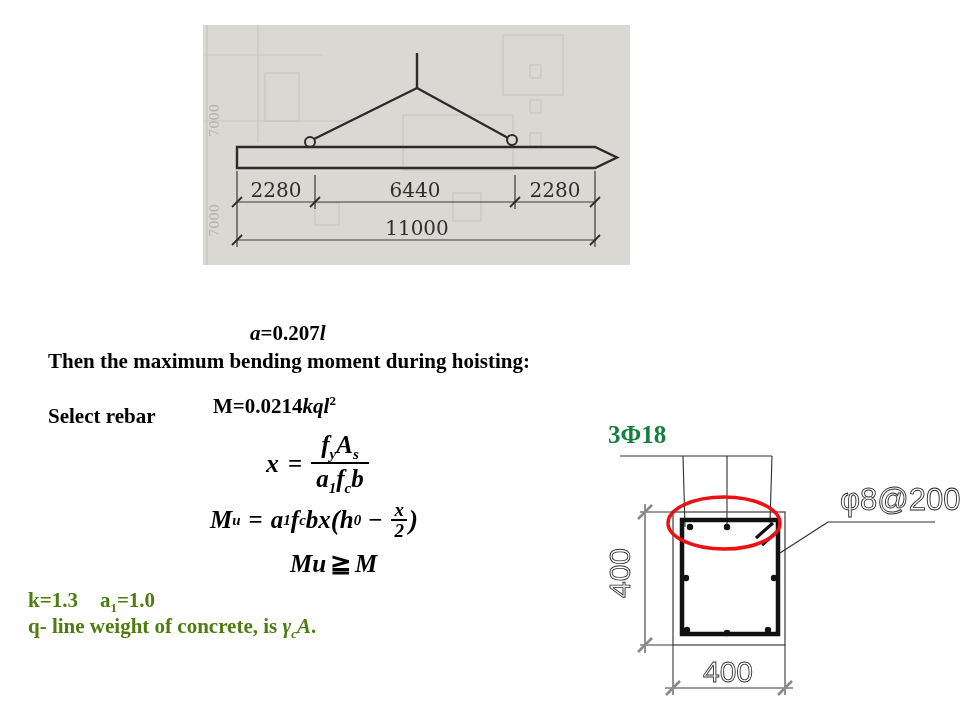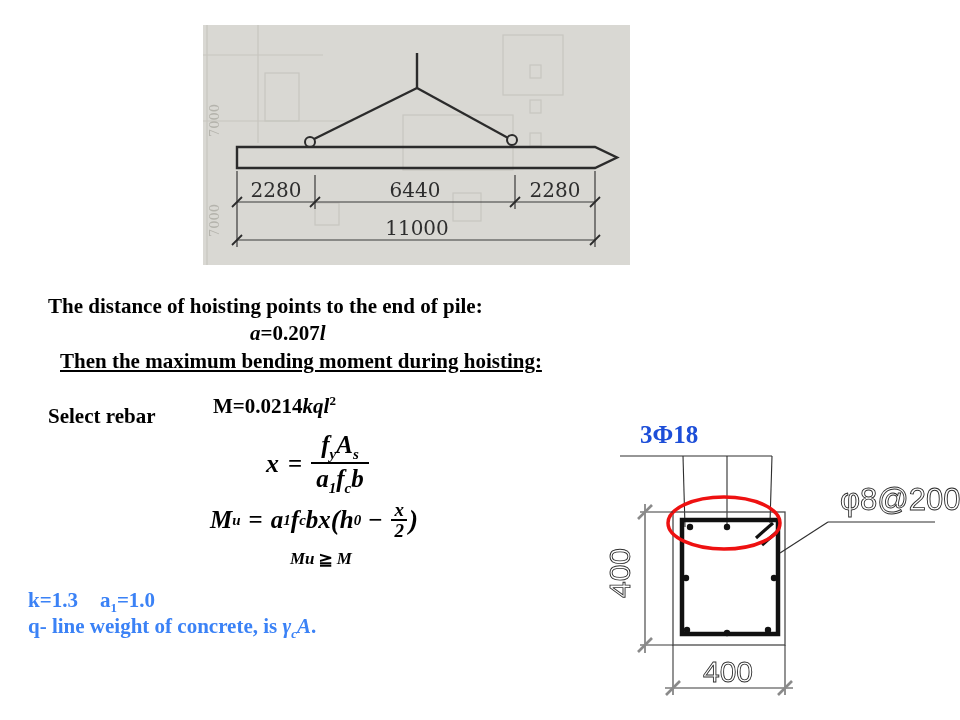--- a/index.html
+++ b/index.html
@@ -17,22 +17,22 @@
     font-family:"Liberation Serif", serif;font-weight:bold;font-style:italic;
     color:#000;white-space:nowrap;}
   .f-main{font-size:25px;}
   .frac{display:inline-flex;flex-direction:column;align-items:center;line-height:1.08;}
   .frac .num{padding:0 5px;}
   .frac .den{border-top:2.5px solid #000;padding:1px 5px;}
   .smallfrac{display:inline-flex;flex-direction:column;align-items:center;
     line-height:1.0;font-size:19px;margin:0 2px;}
   .smallfrac .den{border-top:2px solid #000;padding:0 3px;}
   .fsub{font-size:15px;vertical-align:-6px;}
-  .redlabel{color:#1d4ed8;font-weight:bold;font-size:25px;white-space:nowrap;margin-left:32px;}
-  .noteline{font-weight:bold;font-size:21px;color:#3b82f6;white-space:nowrap;}
+  .redlabel{color:#15803d;font-weight:bold;font-size:25px;white-space:nowrap;}
+  .noteline{font-weight:bold;font-size:21px;color:#4d7c0f;white-space:nowrap;}
   .gap{display:inline-block;width:22px;}
   svg text.scan-dim{font-family:"DejaVu Serif", serif;font-size:20px;fill:#2e2e2e;}
   svg text.cad{font-family:"Liberation Sans", sans-serif;fill:none;
     stroke:#2e2e2e;stroke-width:0.9px;}
   svg text.faint{font-family:"DejaVu Serif", serif;font-size:13px;fill:#b4b3ac;}
 </style>
 </head>
 <body>
 
 <div class="abs" style="left:0;top:0;width:960px;height:720px;">
@@ -82,25 +82,24 @@
       <line x1="387" y1="182" x2="397" y2="172"></line>
       <line x1="29" y1="220" x2="39" y2="210"></line>
       <line x1="387" y1="220" x2="397" y2="210"></line>
     </g>
     <text class="scan-dim" x="73" y="172" text-anchor="middle">2280</text>
     <text class="scan-dim" x="212" y="172" text-anchor="middle">6440</text>
     <text class="scan-dim" x="352" y="172" text-anchor="middle">2280</text>
     <text class="scan-dim" x="214" y="210" text-anchor="middle">11000</text>
   </svg>
 
-  <div class="abs bodyline" style="left:48px;top:294px;">The distance of hoisting points to the end of pile:</div>
   <div class="abs bodyline" style="left:250px;top:321px;">
     <span class="it">a</span><span>=0.207</span><span class="it">l</span>
   </div>
-  <div class="abs bodyline" style="left:60px;top:349px;text-decoration:underline;">Then the maximum bending moment during hoisting:</div>
+  <div class="abs bodyline" style="left:48px;top:349px;">Then the maximum bending moment during hoisting:</div>
   <div class="abs bodyline" style="left:213px;top:377px;margin-top:16px;">
     <span>M=0.0214</span><span class="it">kql</span><span class="sp">2</span>
   </div>
   <div class="abs bodyline" style="left:48px;top:404px;">Select rebar</div>
 
   <div class="formula f-main" style="left:266px;top:431px;">
     <span style="font-size:26px;margin-right:9px;">x</span>
     <span class="up" style="margin-right:9px;">=</span>
     <span class="frac">
       <span class="num">
@@ -125,21 +124,21 @@
       <span>h</span>
       <span class="fsub">0</span>
     <span class="up" style="margin:0 7px;">−</span>
     <span class="smallfrac">
       <span class="num">x</span>
       <span class="den">2</span>
     </span>
     <span style="font-size:27px;">)</span>
   </div>
 
-  <div class="formula" style="left:290px;top:549px;font-size:17px;">
+  <div class="formula" style="left:290px;top:549px;font-size:25px;">
     <span>Mu</span>
     <span class="up" style="margin:0 4px;font-family:'DejaVu Serif',serif;">≧</span>
     <span>M</span>
   </div>
 
   <div class="abs redlabel" style="left:608px;top:421px;">3Φ18</div>
 
   <svg class="abs" style="left:600px;top:450px;" width="360" height="255" viewBox="0 0 360 255">
 
     <g stroke="#2e2e2e" stroke-width="1.1" fill="none">

